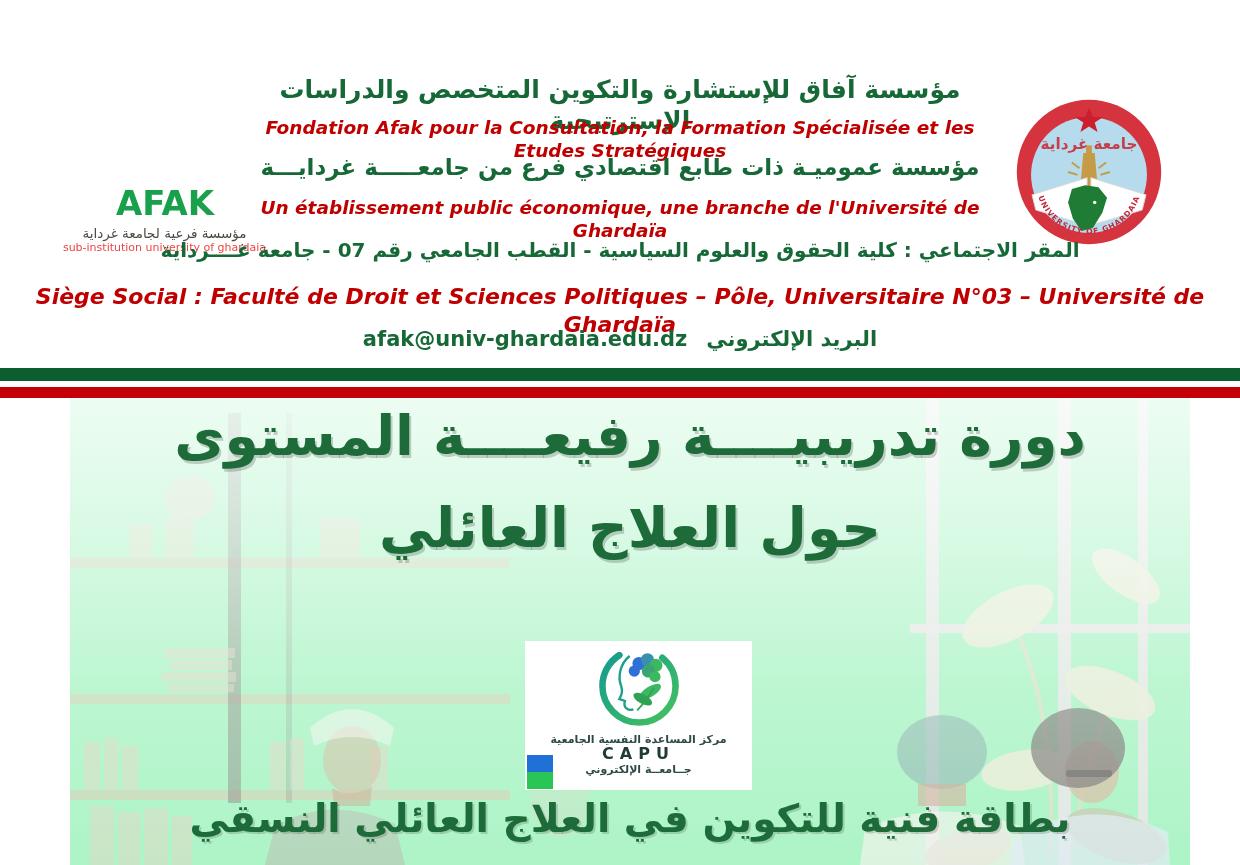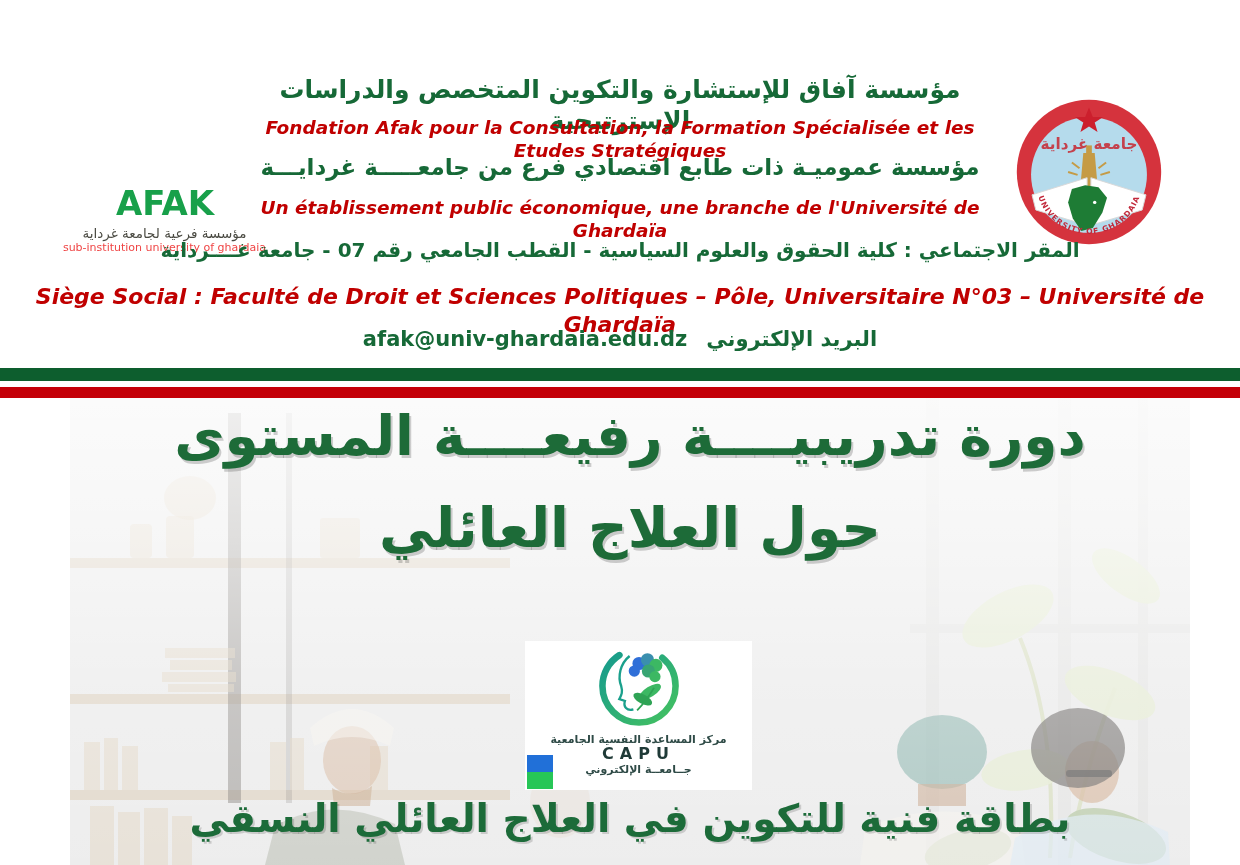--- a/index.html
+++ b/index.html
@@ -21,21 +21,21 @@
   
   .logo-afak{position:absolute;left:62px;top:106px;width:205px;text-align:center;}
   .afak-cap-ar{font-size:13.5px;color:#4a4a42;margin-top:-4px;}
   .afak-cap-en{font-size:11px;color:#ef4444;}
   
   .logo-univ{position:absolute;left:1013px;top:93px;width:152px;height:158px;}
   
   .bar-green{position:absolute;left:0;top:368px;width:1240px;height:13px;background:#0d5e2e;}
   .bar-red{position:absolute;left:0;top:387px;width:1240px;height:11px;background:#c40008;}
   
-  .photo{position:absolute;left:70px;top:398px;width:1120px;height:467px;background:#e5e5e5;overflow:hidden;}
+  .photo{position:absolute;left:70px;top:398px;width:1120px;height:467px;background:#86efac;overflow:hidden;}
   .scene{position:absolute;left:0;top:0;width:1120px;height:467px;}
   .wash{position:absolute;left:0;top:0;width:1120px;height:467px;z-index:2;
         background:linear-gradient(180deg,rgba(255,255,255,.85) 0%,rgba(255,255,255,.68) 30%,
                    rgba(255,255,255,.45) 62%,rgba(255,255,255,.32) 100%);}
   .mtext{position:absolute;left:0;width:1120px;text-align:center;z-index:3;font-weight:bold;}
   .title1{top:6px;font-size:55px;color:#1d6b38;text-shadow:2px 3px 0 rgba(40,40,40,.22);}
   .title2{top:98px;font-size:55px;color:#1d6b38;text-shadow:2px 3px 0 rgba(40,40,40,.22);}
   .subtitle{top:194px;font-size:27px;color:#b2181c;text-shadow:1px 2px 0 rgba(60,20,20,.18);}
   .footer-t{top:398px;font-size:39px;color:#1c6b39;text-shadow:2px 2px 0 rgba(40,40,40,.18);}
   

